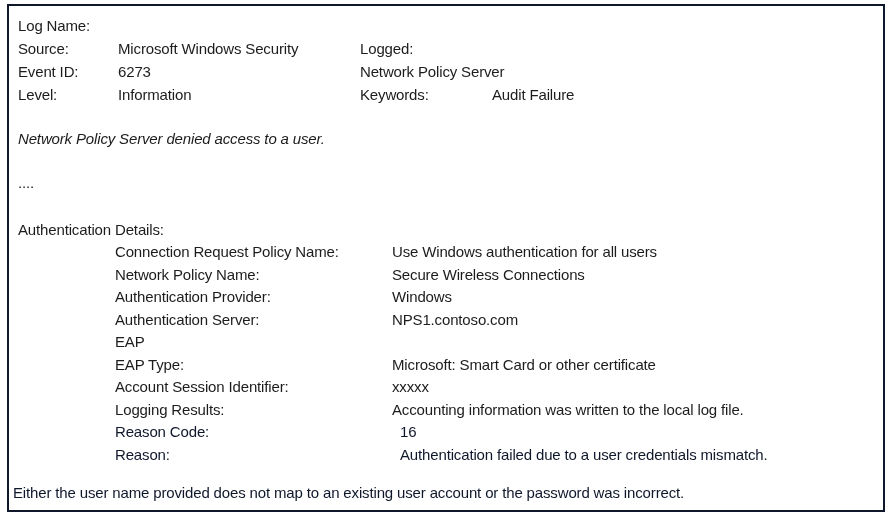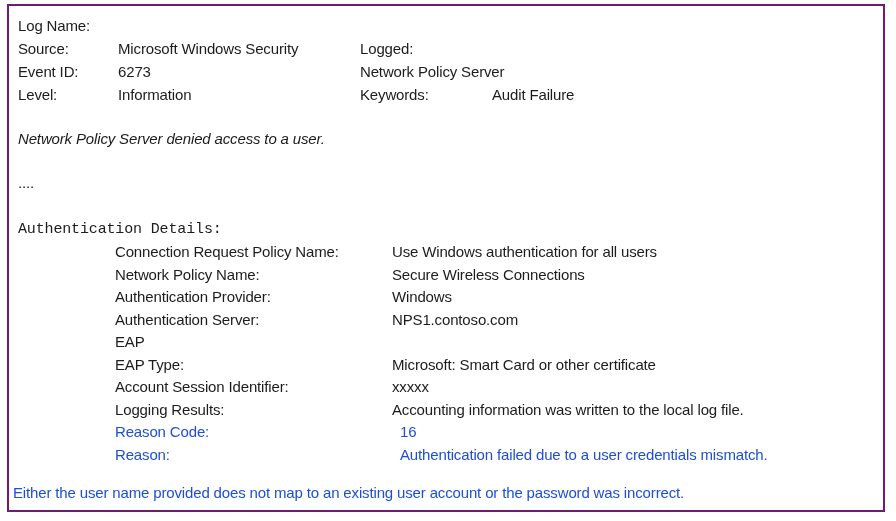--- a/index.html
+++ b/index.html
@@ -11,44 +11,44 @@
     font-family: "Liberation Sans", sans-serif;
     color: #1c1c1c;
     overflow: hidden;
   }
   .panel {
     position: absolute;
     left: 7px;
     top: 4px;
     width: 878px;
     height: 508px;
-    border: 2px solid #701a75;
+    border: 2px solid #0f172a;
     background: #ffffff;
     box-sizing: border-box;
     padding: 8px 20px 0 9px;
     font-size: 15px;
     letter-spacing: -0.15px;
   }
   .hrow {
     display: grid;
     grid-template-columns: 100px 242px 132px 1fr;
     line-height: 23px;
     white-space: nowrap;
   }
   .description { margin-top: 21px; line-height: 23px; font-style: italic; }
   .ellipsis    { margin-top: 21px; line-height: 23px; }
-  .auth-title  { margin-top: 24px; line-height: 23px; font-family: Liberation Mono, monospace; }
+  .auth-title  { margin-top: 24px; line-height: 23px; }
   .drow {
     display: grid;
     grid-template-columns: 277px 1fr;
     padding-left: 97px;
     line-height: 22.5px;
     white-space: nowrap;
   }
-  .red { color: #1d4ed8; }
+  .red { color: #0f172a; }
   .indent-val .val { padding-left: 8px; }
   .footnote {
     margin-left: -5px;
     line-height: 22.5px;
     white-space: nowrap;
     margin-top: 16px;
   }
   span { display: block; }
   .hrow span, .drow span { display: block; }
 </style>

